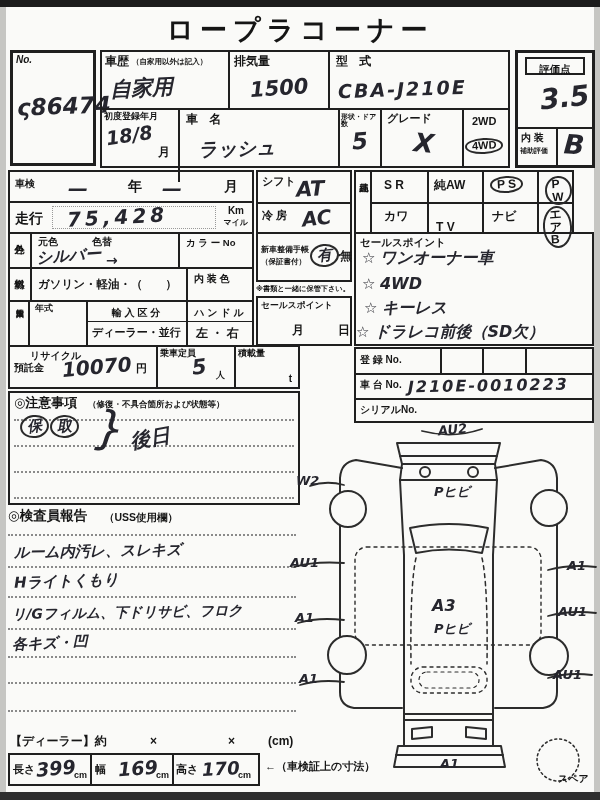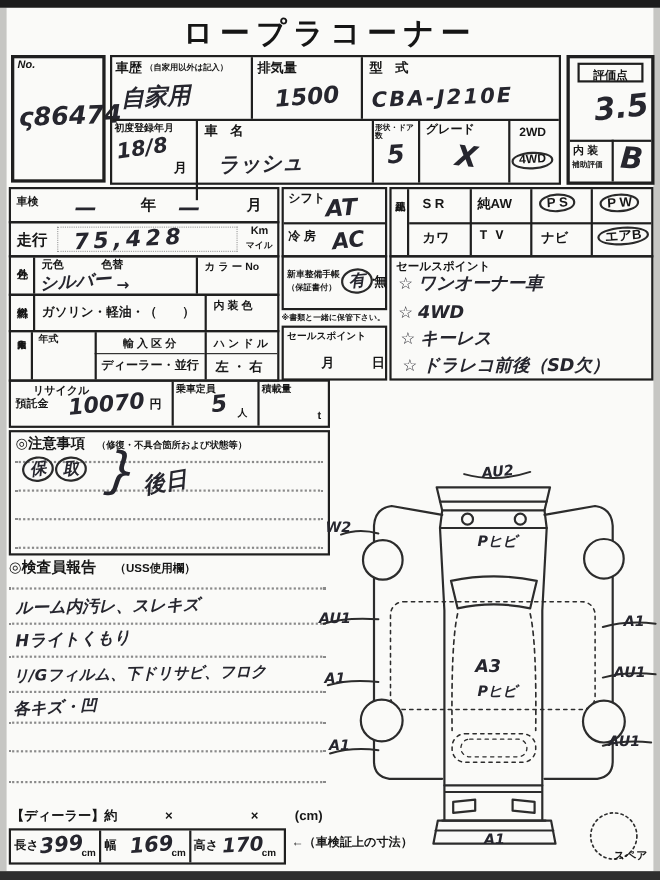--- a/index.html
+++ b/index.html
@@ -185,34 +185,34 @@
   <span class="hw" style="position:absolute;left:12px;top:634px;font-size:15px;transform:rotate(-2deg);">各キズ・凹</span>
 
   <div class="box" style="left:256px;top:170px;width:96px;height:64px;">
     <span class="lbl" style="position:absolute;left:4px;top:4px;font-size:11px;">シフト</span>
     <span class="hw" style="position:absolute;left:38px;top:5px;font-size:21px;transform:rotate(-3deg);">AT</span>
     <div class="cell" style="left:0;right:0;top:30px;border-top:2px solid #1f1f1f;height:0;"></div>
     <span class="lbl" style="position:absolute;left:4px;top:38px;font-size:11px;">冷 房</span>
     <span class="hw" style="position:absolute;left:44px;top:34px;font-size:20px;transform:rotate(-6deg);">AC</span>
   </div>
 
-  <div class="box" style="left:354px;top:170px;width:240px;height:64px;">
+  <div class="box" style="left:354px;top:170px;width:220px;height:64px;">
     <div class="cell br" style="left:0;top:0;width:16px;height:60px;">
       <span class="vlabel" style="position:absolute;left:3px;top:4px;font-size:9px;">純正品</span>
     </div>
     <div class="cell" style="left:16px;right:0;top:30px;border-top:2px solid #1f1f1f;height:0;"></div>
     <div class="cell" style="left:71px;top:0;width:0;height:60px;border-left:2px solid #1f1f1f;"></div>
     <div class="cell" style="left:126px;top:0;width:0;height:60px;border-left:2px solid #1f1f1f;"></div>
     <div class="cell" style="left:181px;top:0;width:0;height:60px;border-left:2px solid #1f1f1f;"></div>
     <span class="lbl" style="position:absolute;left:28px;top:7px;font-size:12px;">S R</span>
     <span class="lbl" style="position:absolute;left:78px;top:7px;font-size:12px;">純AW</span>
     <span class="lbl circled" style="position:absolute;left:134px;top:4px;font-size:12px;transform:rotate(-3deg);">P S</span>
     <span class="lbl circled" style="position:absolute;left:189px;top:4px;font-size:12px;transform:rotate(-3deg);">P W</span>
     <span class="lbl" style="position:absolute;left:28px;top:38px;font-size:12px;">カワ</span>
-    <span class="lbl" style="position:absolute;left:80px;top:36px;font-size:12px;font-family:Liberation Mono, monospace;">T V</span>
+    <span class="lbl" style="position:absolute;left:80px;top:49px;font-size:12px;">T V</span>
     <span class="lbl" style="position:absolute;left:136px;top:38px;font-size:12px;">ナビ</span>
     <span class="lbl circled" style="position:absolute;left:187px;top:34px;font-size:12px;transform:rotate(-4deg);">エアB</span>
   </div>
 
   <div class="box" style="left:256px;top:232px;width:96px;height:50px;">
     <span class="lbl" style="position:absolute;left:3px;top:12px;font-size:8px;">新車整備手帳</span>
     <span class="lbl" style="position:absolute;left:3px;top:24px;font-size:7.5px;">（保証書付）</span>
     <span class="hw circled" style="position:absolute;left:52px;top:10px;font-size:15px;transform:rotate(-6deg);">有</span>
     <span class="lbl" style="position:absolute;left:76px;top:16px;font-size:11px;">・</span>
     <span class="lbl" style="position:absolute;left:82px;top:16px;font-size:12px;">無</span>
@@ -232,26 +232,37 @@
       <span class="hw" style="font-size:16px;">ワンオーナー車</span>
     </div>
     <div class="cell" style="left:6px;top:40px;">
       <span class="hw" style="font-size:15px;">☆</span>
       <span class="hw" style="font-size:16px;">4WD</span>
     </div>
     <div class="cell" style="left:8px;top:64px;">
       <span class="hw" style="font-size:15px;">☆</span>
       <span class="hw" style="font-size:16px;">キーレス</span>
     </div>
-    <div class="cell" style="left:10px;top:88px;text-align:right;">
+    <div class="cell" style="left:0;top:88px;text-align:right;">
       <span class="hw" style="font-size:15px;">☆</span>
       <span class="hw" style="font-size:16px;">ドラレコ前後（SD欠）</span>
     </div>
   </div>
 
+  <div class="box" style="left:354px;top:347px;width:240px;height:76px;">
+    <div class="cell" style="left:0;right:0;top:24px;border-top:2px solid #1f1f1f;height:0;"></div>
+    <div class="cell" style="left:0;right:0;top:49px;border-top:2px solid #1f1f1f;height:0;"></div>
+    <div class="cell" style="left:84px;top:0;width:0;height:24px;border-left:2px solid #1f1f1f;"></div>
+    <div class="cell" style="left:126px;top:0;width:0;height:24px;border-left:2px solid #1f1f1f;"></div>
+    <div class="cell" style="left:169px;top:0;width:0;height:24px;border-left:2px solid #1f1f1f;"></div>
+    <span class="lbl" style="position:absolute;left:4px;top:6px;font-size:10px;">登 録 No.</span>
+    <span class="lbl" style="position:absolute;left:4px;top:31px;font-size:10px;">車 台 No.</span>
+    <span class="hw" style="position:absolute;left:52px;top:27px;font-size:16px;letter-spacing:2px;transform:rotate(-1deg);">J210E-0010223</span>
+    <span class="lbl" style="position:absolute;left:4px;top:56px;font-size:10px;">シリアルNo.</span>
+  </div>
 
   <svg class="abs" style="left:292px;top:424px;" width="306" height="366" viewBox="0 0 306 366">
     <g stroke="#2c2c2c" stroke-width="2" fill="none" stroke-linecap="round" stroke-linejoin="round">
 
       <path d="M105 19 L208 19 L203 40 L110 40 Z"></path>
       <path d="M108 32 L205 32"></path>
 
       <path d="M110 40 L108 56 M203 40 L205 56 M108 56 L205 56"></path>
       <circle cx="133" cy="48" r="5"></circle>
       <circle cx="181" cy="48" r="5"></circle>

